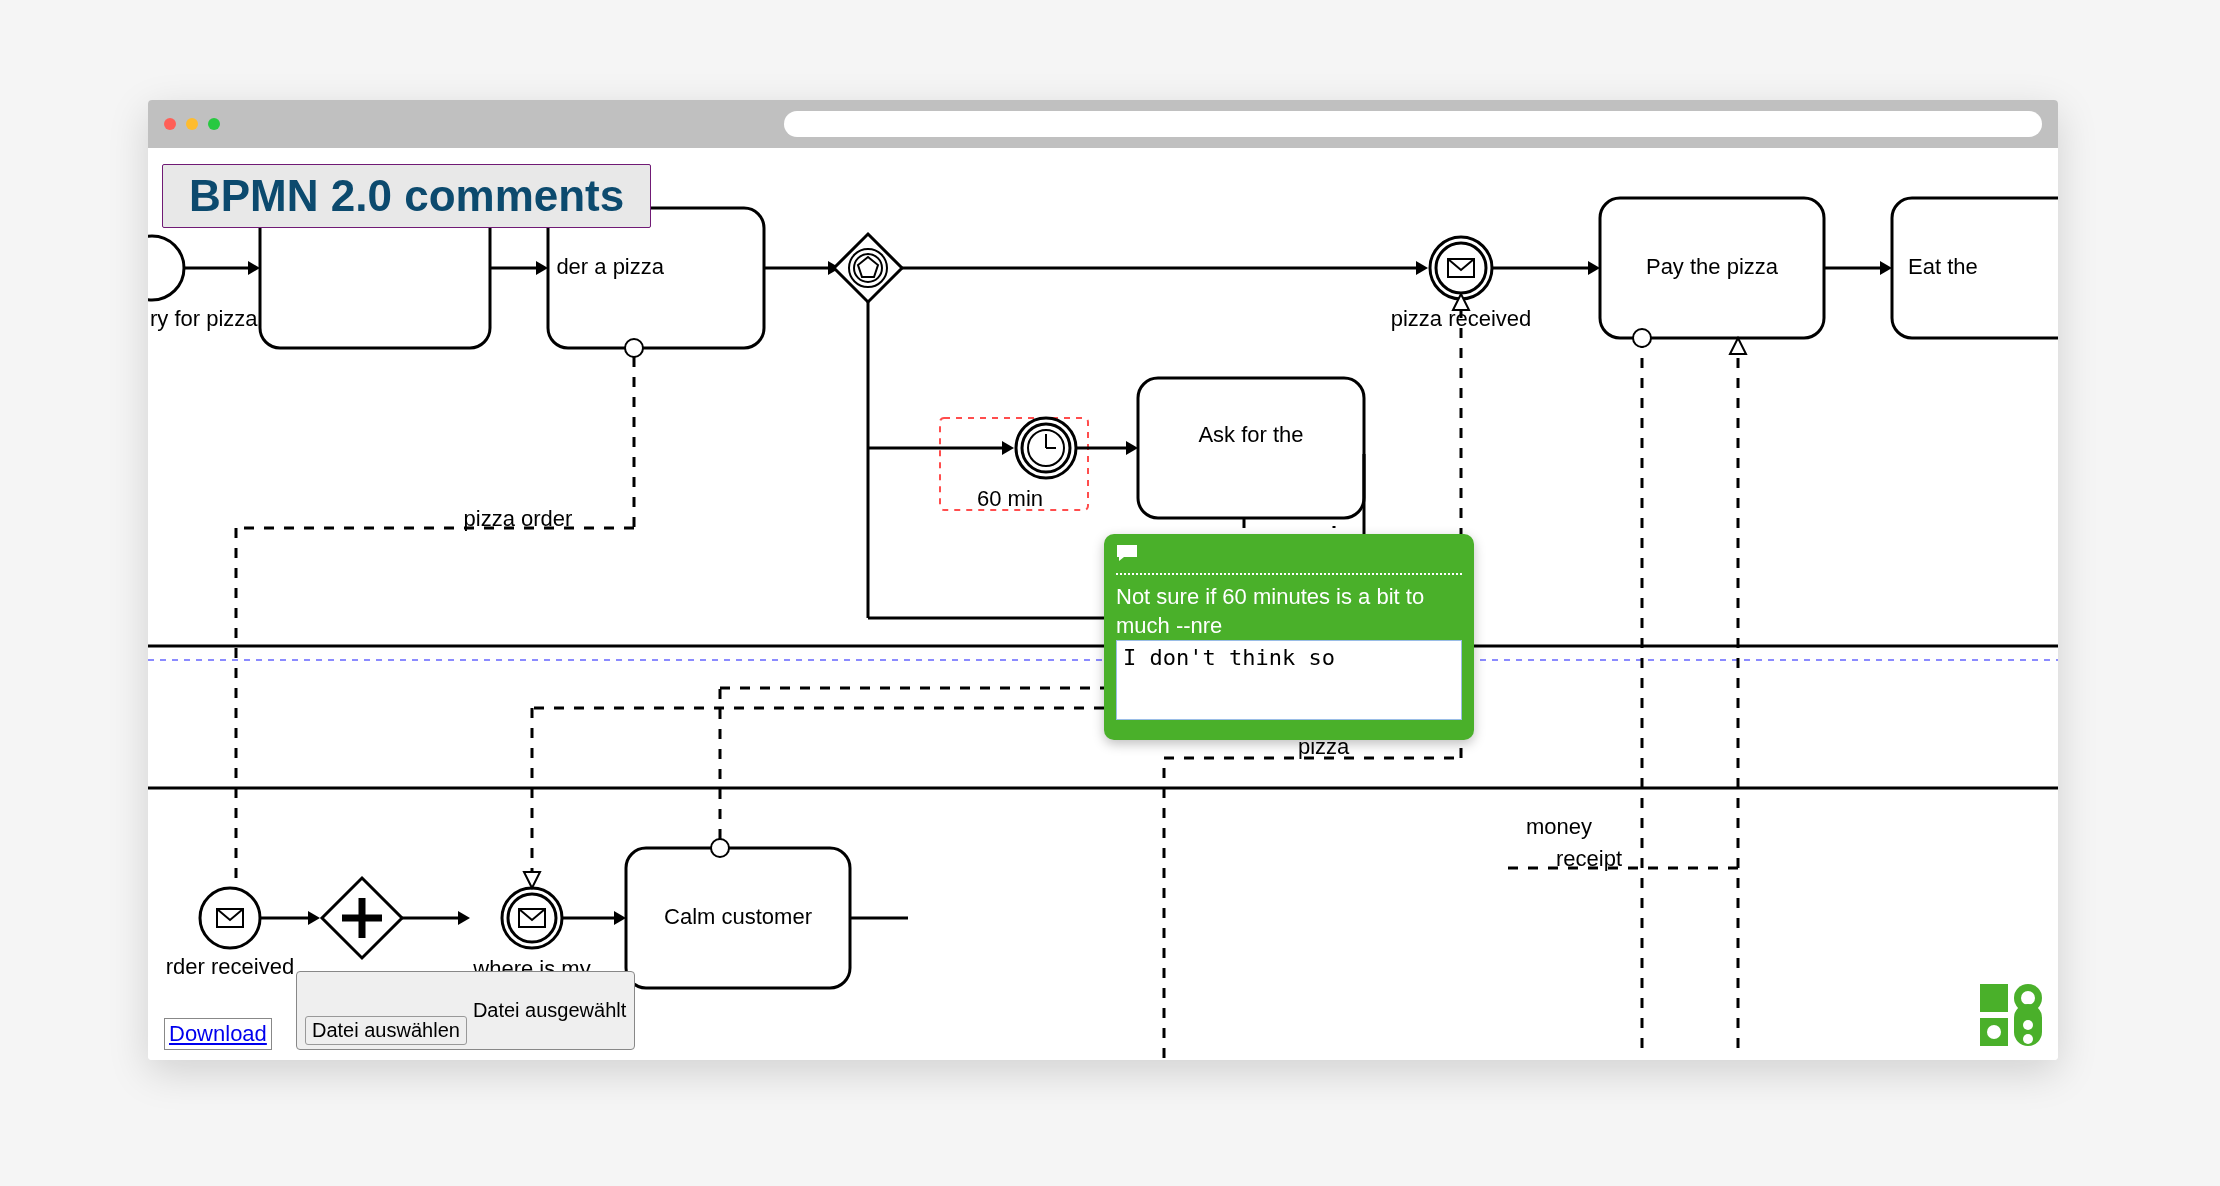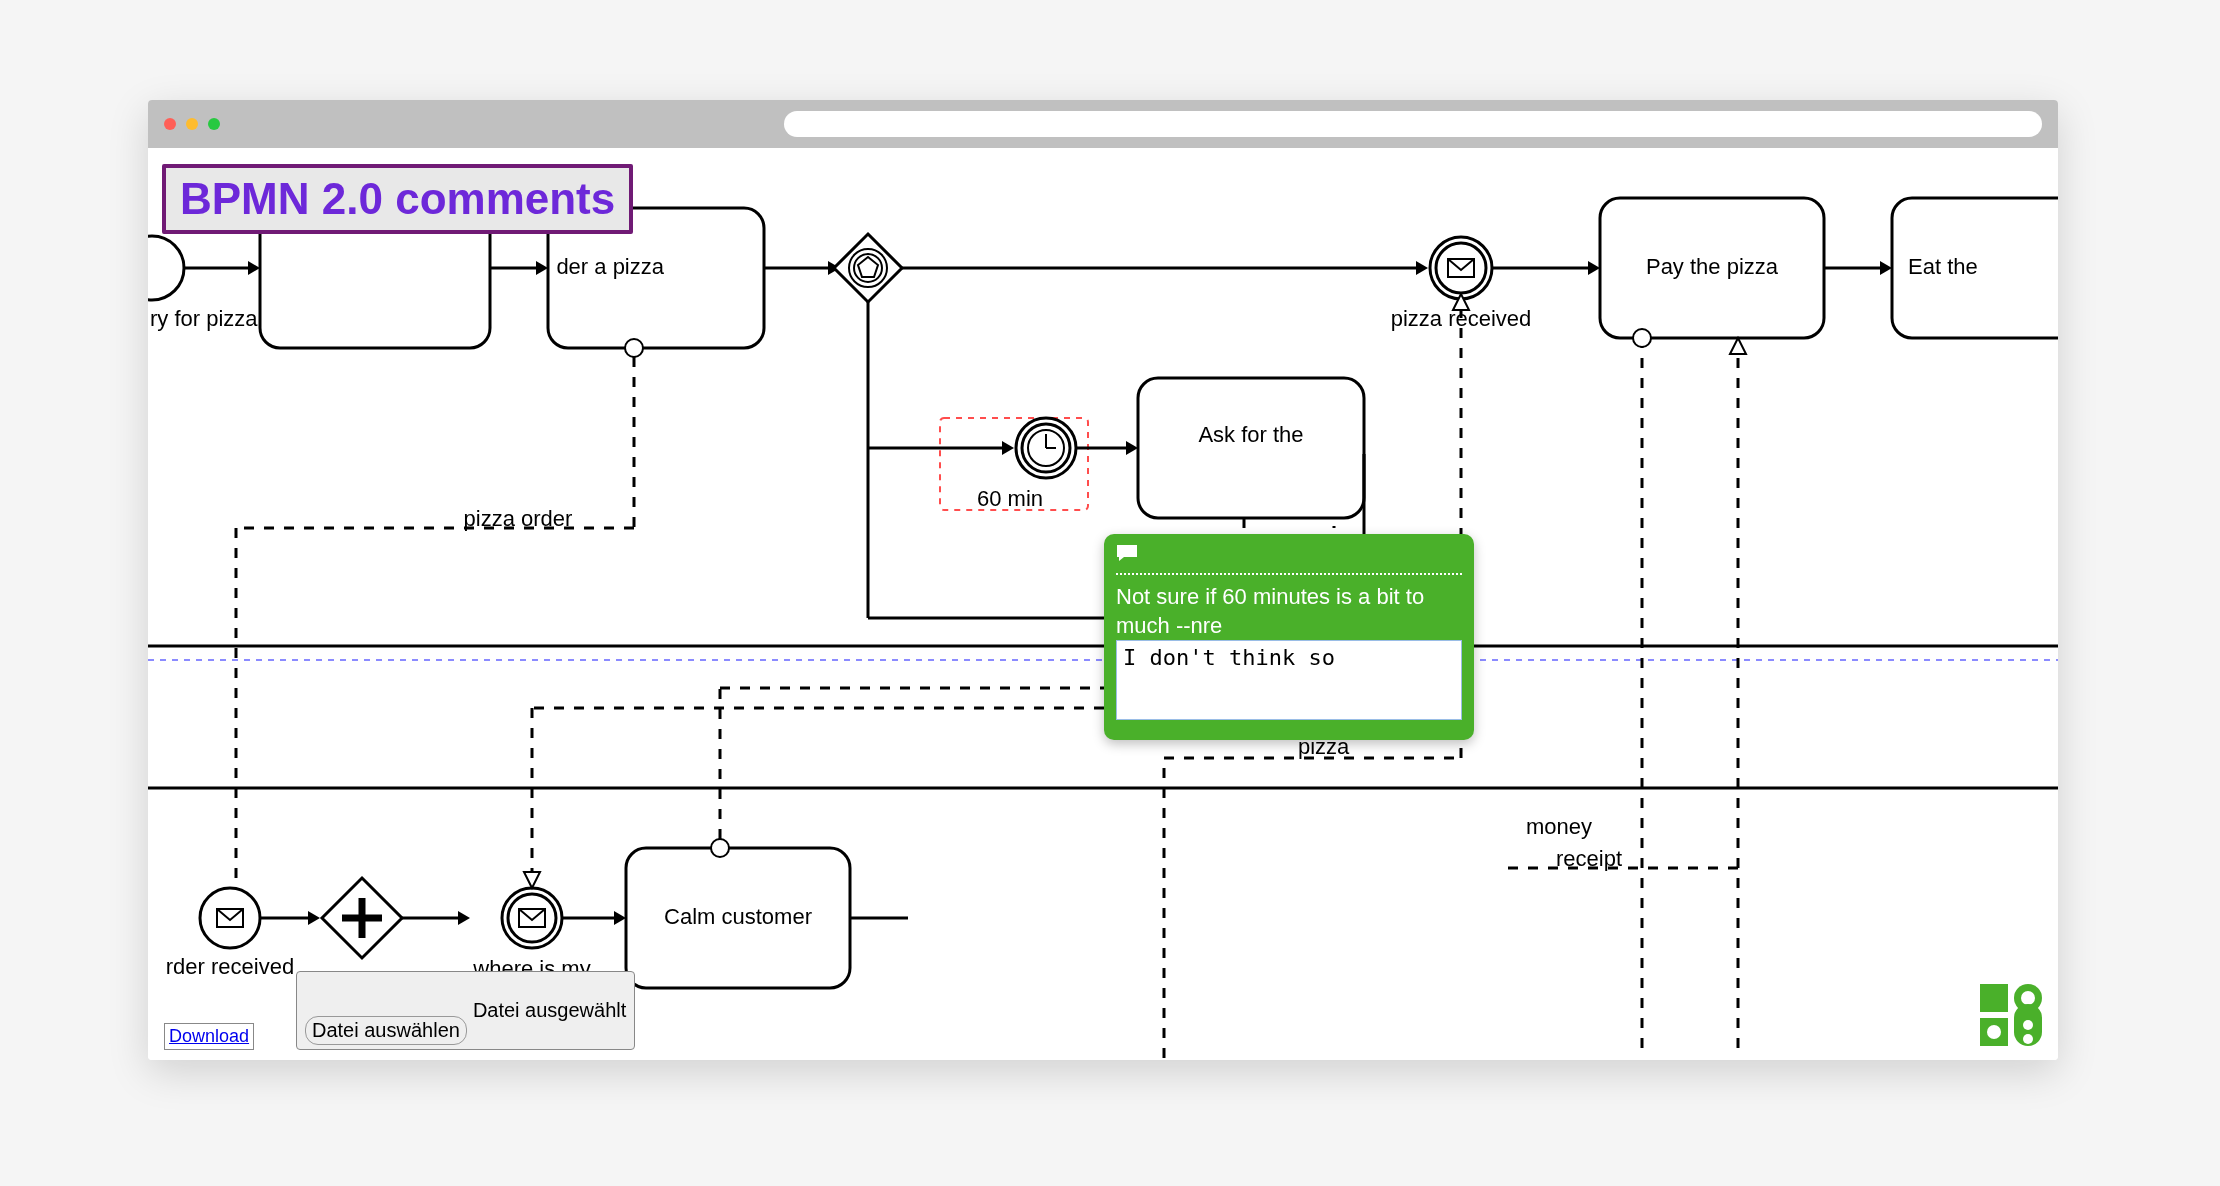--- a/index.html
+++ b/index.html
@@ -71,25 +71,25 @@
   text {
     font-family: Arial, sans-serif;
     font-size: 22px;
     dominant-baseline: middle;
   }
   .title-box {
     position: absolute;
     left: 14px;
     top: 16px;
     background: #e8e8e8;
-    border: 4px solid #701a75;
-    padding: 6px 14px;
+    border: 1px solid #701a75;
+    padding: 6px 26px;
     font-size: 44px;
     font-weight: bold;
-    color: #6d28d9;
+    color: #0c4a6e;
     border-radius: 2px;
   }
   .comment-popup {
     position: absolute;
     left: 956px;
     top: 386px;
     width: 346px;
     background: #4ab02a;
     border-radius: 10px;
     box-shadow: 0 4px 12px rgba(0,0,0,0.25);
@@ -119,42 +119,42 @@
     resize: none;
     background: #ffffff;
     color: #000;
   }
   .download-link {
     position: absolute;
     left: 16px;
     bottom: 10px;
     color: #0000ee;
     text-decoration: underline;
-    font-size: 18px;
+    font-size: 22px;
     border: 1px solid #888;
     padding: 2px 4px;
     background: #fff;
   }
   .file-btn {
     position: absolute;
     left: 148px;
     bottom: 10px;
     font-size: 20px;
     background: #efefef;
     border: 1px solid #888;
     border-radius: 4px;
     padding: 4px 8px;
     display: flex;
     align-items: center;
     gap: 6px;
   }
   .file-btn .inner-btn {
     background: #efefef;
     border: 1px solid #999;
-    border-radius: 13px;
+    border-radius: 3px;
     padding: 2px 6px;
     margin-top: 40px;
   }
   .bpmn-logo {
     position: absolute;
     right: 16px;
     bottom: 10px;
   }
 </style>
 </head>

